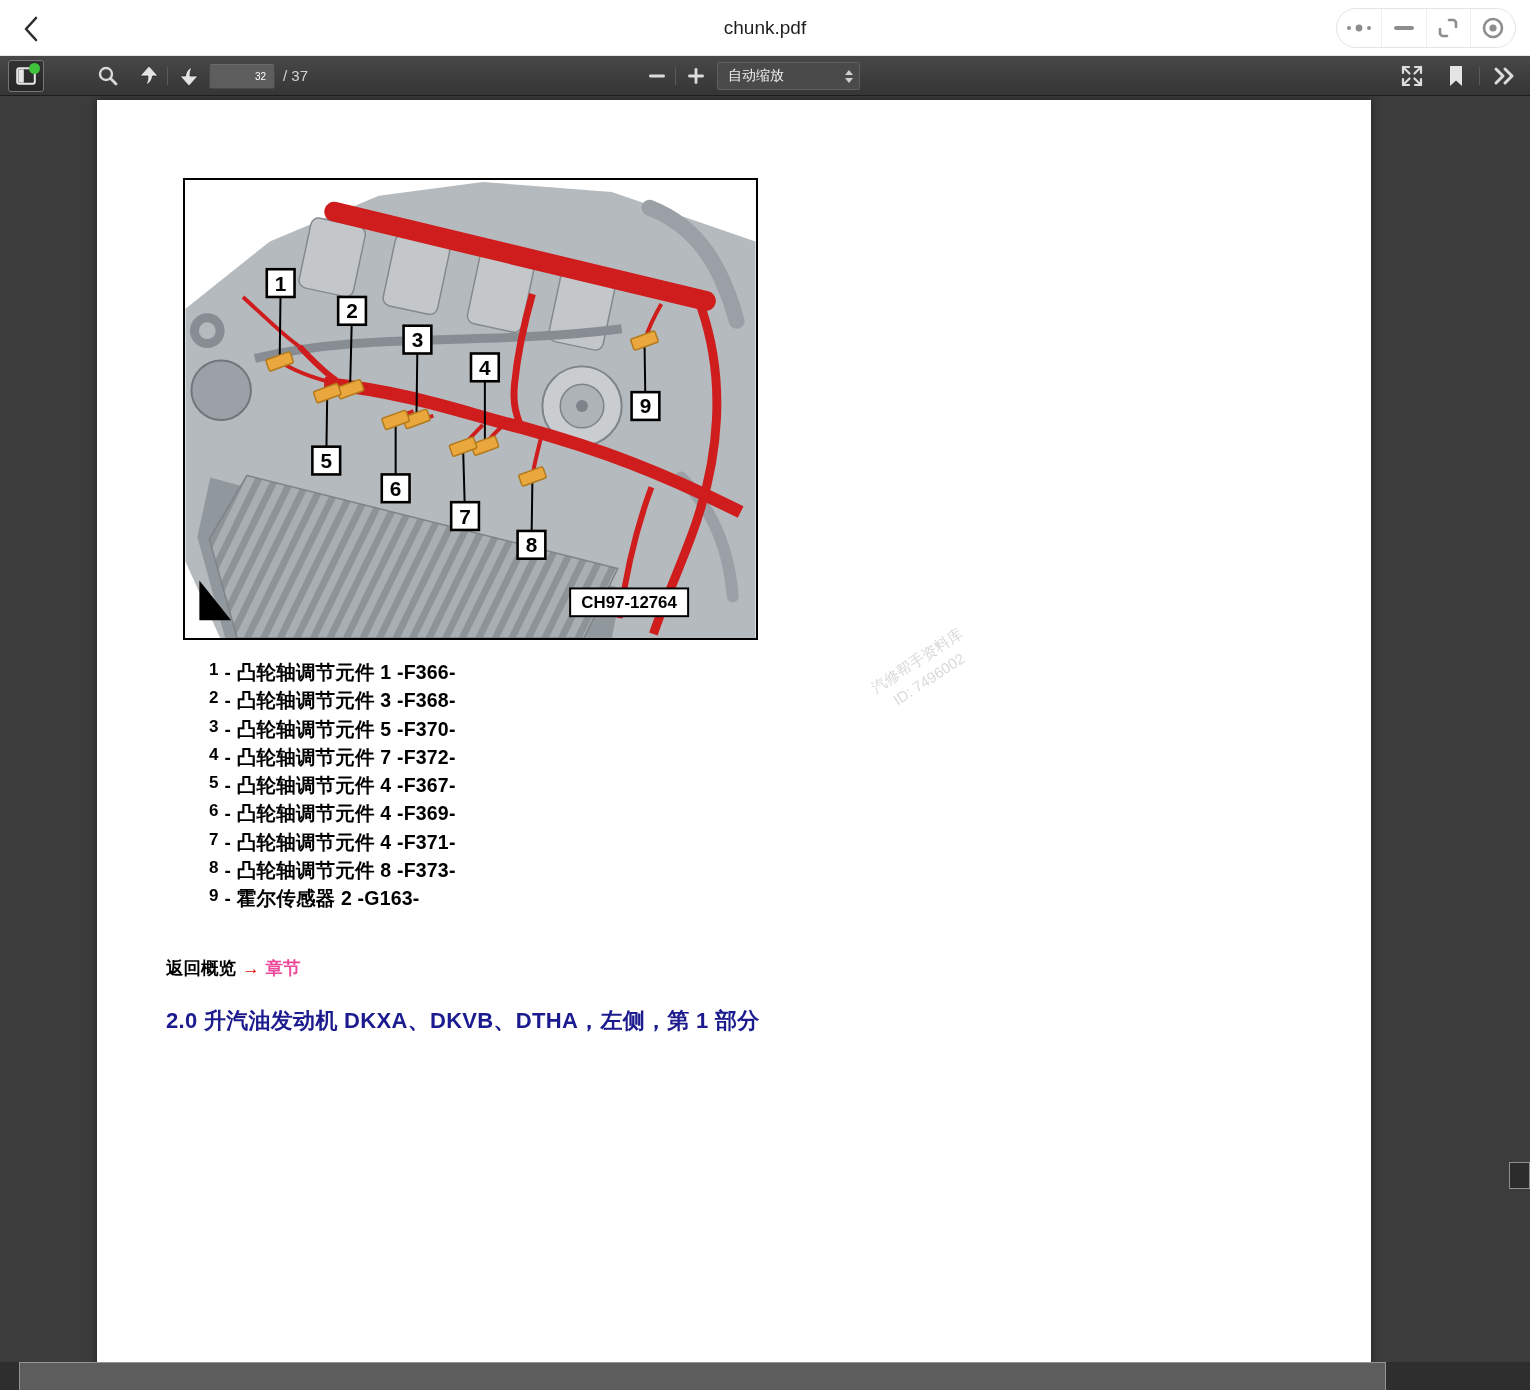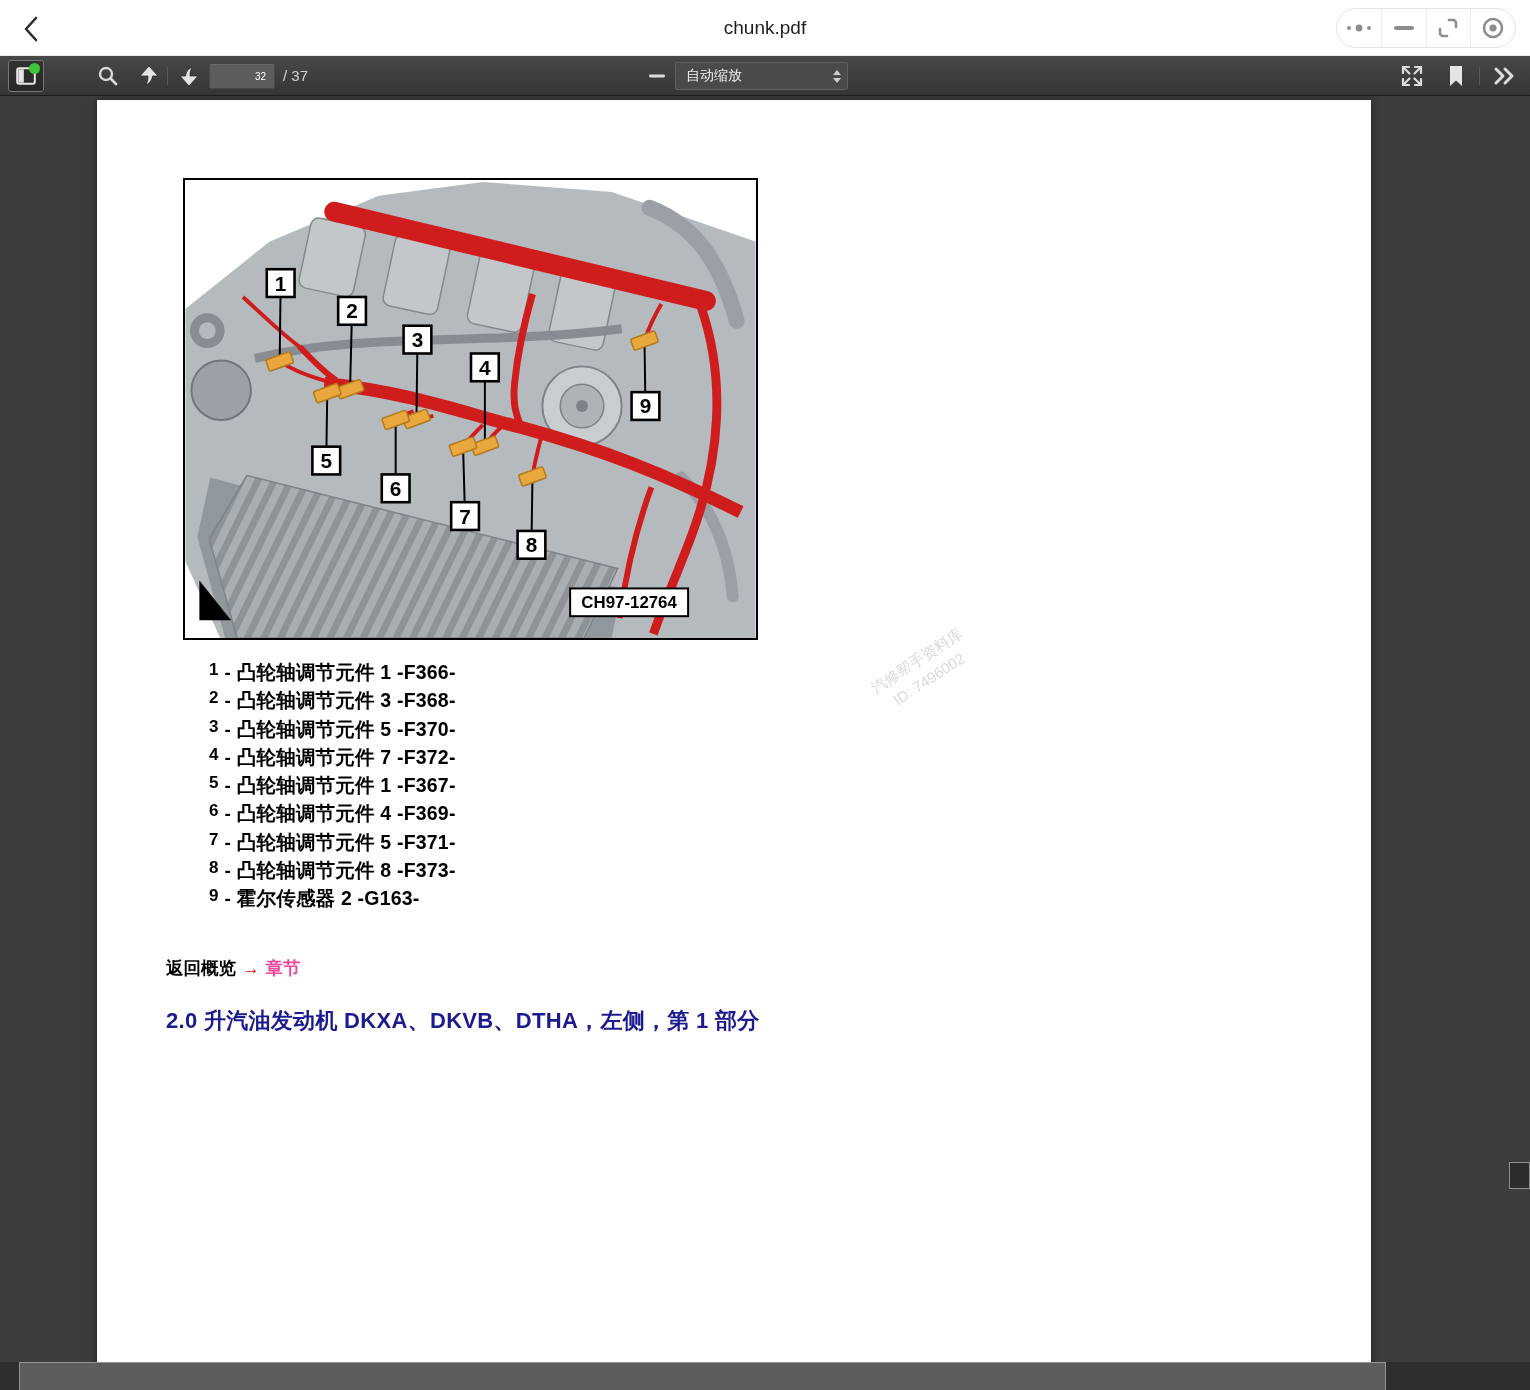--- a/index.html
+++ b/index.html
@@ -30,21 +30,21 @@
   .sidebar-btn { left:8px; width:36px; height:32px; top:4px;
     background:rgba(0,0,0,.28); border:1px solid #767676; border-radius:3px; }
   .green-dot { position:absolute; right:3px; top:2px; width:11px; height:11px;
     border-radius:50%; background:#3fc43c; }
   .page-input { position:absolute; left:209px; top:7px; width:66px; height:26px;
     background:#5d5d5d; border:1px solid #474747; border-radius:2px;
     color:#ffffff; font-size:10px; text-align:right; padding-right:8px; outline:none;
     box-shadow:inset 0 1px 0 rgba(255,255,255,.08); }
   .page-count { position:absolute; left:283px; top:0; height:40px; line-height:40px;
     color:#d2d2d2; font-size:15px;text-align:right; }
-  .zoom-select { position:absolute; left:675px; top:6px; width:173px; height:28px;
+  .zoom-select { position:absolute; left:717px; top:6px; width:143px; height:28px;
     background:#4a4a4a; border:1px solid #606060; border-radius:2px;
     display:flex; align-items:center; cursor:pointer; }
   .zoom-select .val { flex:1; color:#efefef; font-size:14px; padding-left:10px; }
   .spin { width:20px; display:flex; flex-direction:column; align-items:center; gap:3px; }
   .tri-up { width:0; height:0; border-left:4px solid transparent;
     border-right:4px solid transparent; border-bottom:5px solid #cfcfcf; }
   .tri-dn { width:0; height:0; border-left:4px solid transparent;
     border-right:4px solid transparent; border-top:5px solid #cfcfcf; }
 
   
@@ -306,23 +306,23 @@
 
         <path d="M14,444 L46,444 L14,404 Z" fill="#000"></path>
       </svg>
     </div>
 
     <div class="legend">
         <div class="legend-row"><span class="legend-num">1</span><span class="legend-sep">-</span><span class="legend-text">凸轮轴调节元件 1 -F366-</span></div>
         <div class="legend-row"><span class="legend-num">2</span><span class="legend-sep">-</span><span class="legend-text">凸轮轴调节元件 3 -F368-</span></div>
         <div class="legend-row"><span class="legend-num">3</span><span class="legend-sep">-</span><span class="legend-text">凸轮轴调节元件 5 -F370-</span></div>
         <div class="legend-row"><span class="legend-num">4</span><span class="legend-sep">-</span><span class="legend-text">凸轮轴调节元件 7 -F372-</span></div>
-        <div class="legend-row"><span class="legend-num">5</span><span class="legend-sep">-</span><span class="legend-text">凸轮轴调节元件 1 -F367-</span></div>
+        <div class="legend-row"><span class="legend-num">5</span><span class="legend-sep">-</span><span class="legend-text">凸轮轴调节元件 4 -F367-</span></div>
         <div class="legend-row"><span class="legend-num">6</span><span class="legend-sep">-</span><span class="legend-text">凸轮轴调节元件 4 -F369-</span></div>
-        <div class="legend-row"><span class="legend-num">7</span><span class="legend-sep">-</span><span class="legend-text">凸轮轴调节元件 5 -F371-</span></div>
+        <div class="legend-row"><span class="legend-num">7</span><span class="legend-sep">-</span><span class="legend-text">凸轮轴调节元件 4 -F371-</span></div>
         <div class="legend-row"><span class="legend-num">8</span><span class="legend-sep">-</span><span class="legend-text">凸轮轴调节元件 8 -F373-</span></div>
         <div class="legend-row"><span class="legend-num">9</span><span class="legend-sep">-</span><span class="legend-text">霍尔传感器 2 -G163-</span></div>
       </div>
 
     <div class="back-link">
       <span>返回概览</span><span class="arrow">→</span><span class="target">章节</span>
     </div>
 
     <div class="section-heading">2.0 升汽油发动机 DKXA、DKVB、DTHA，左侧，第 1 部分</div>
 

